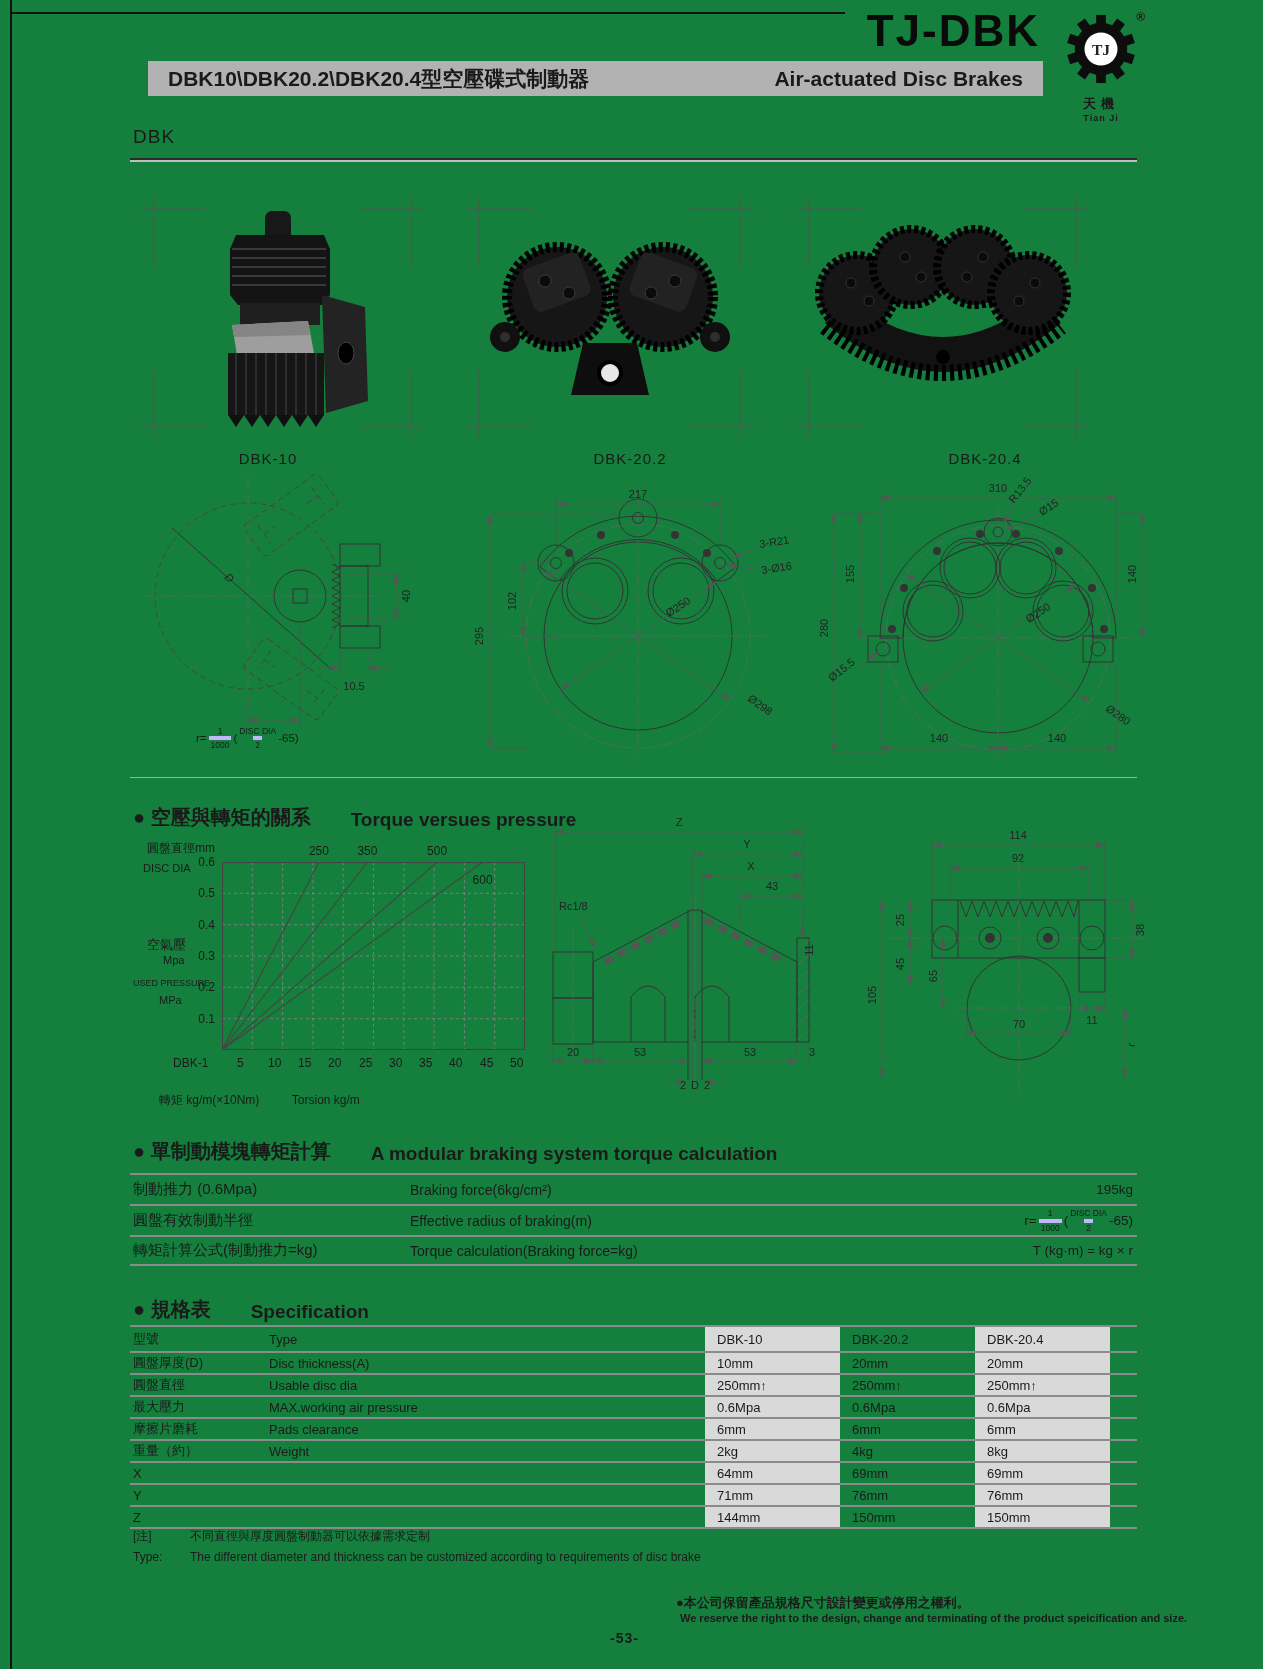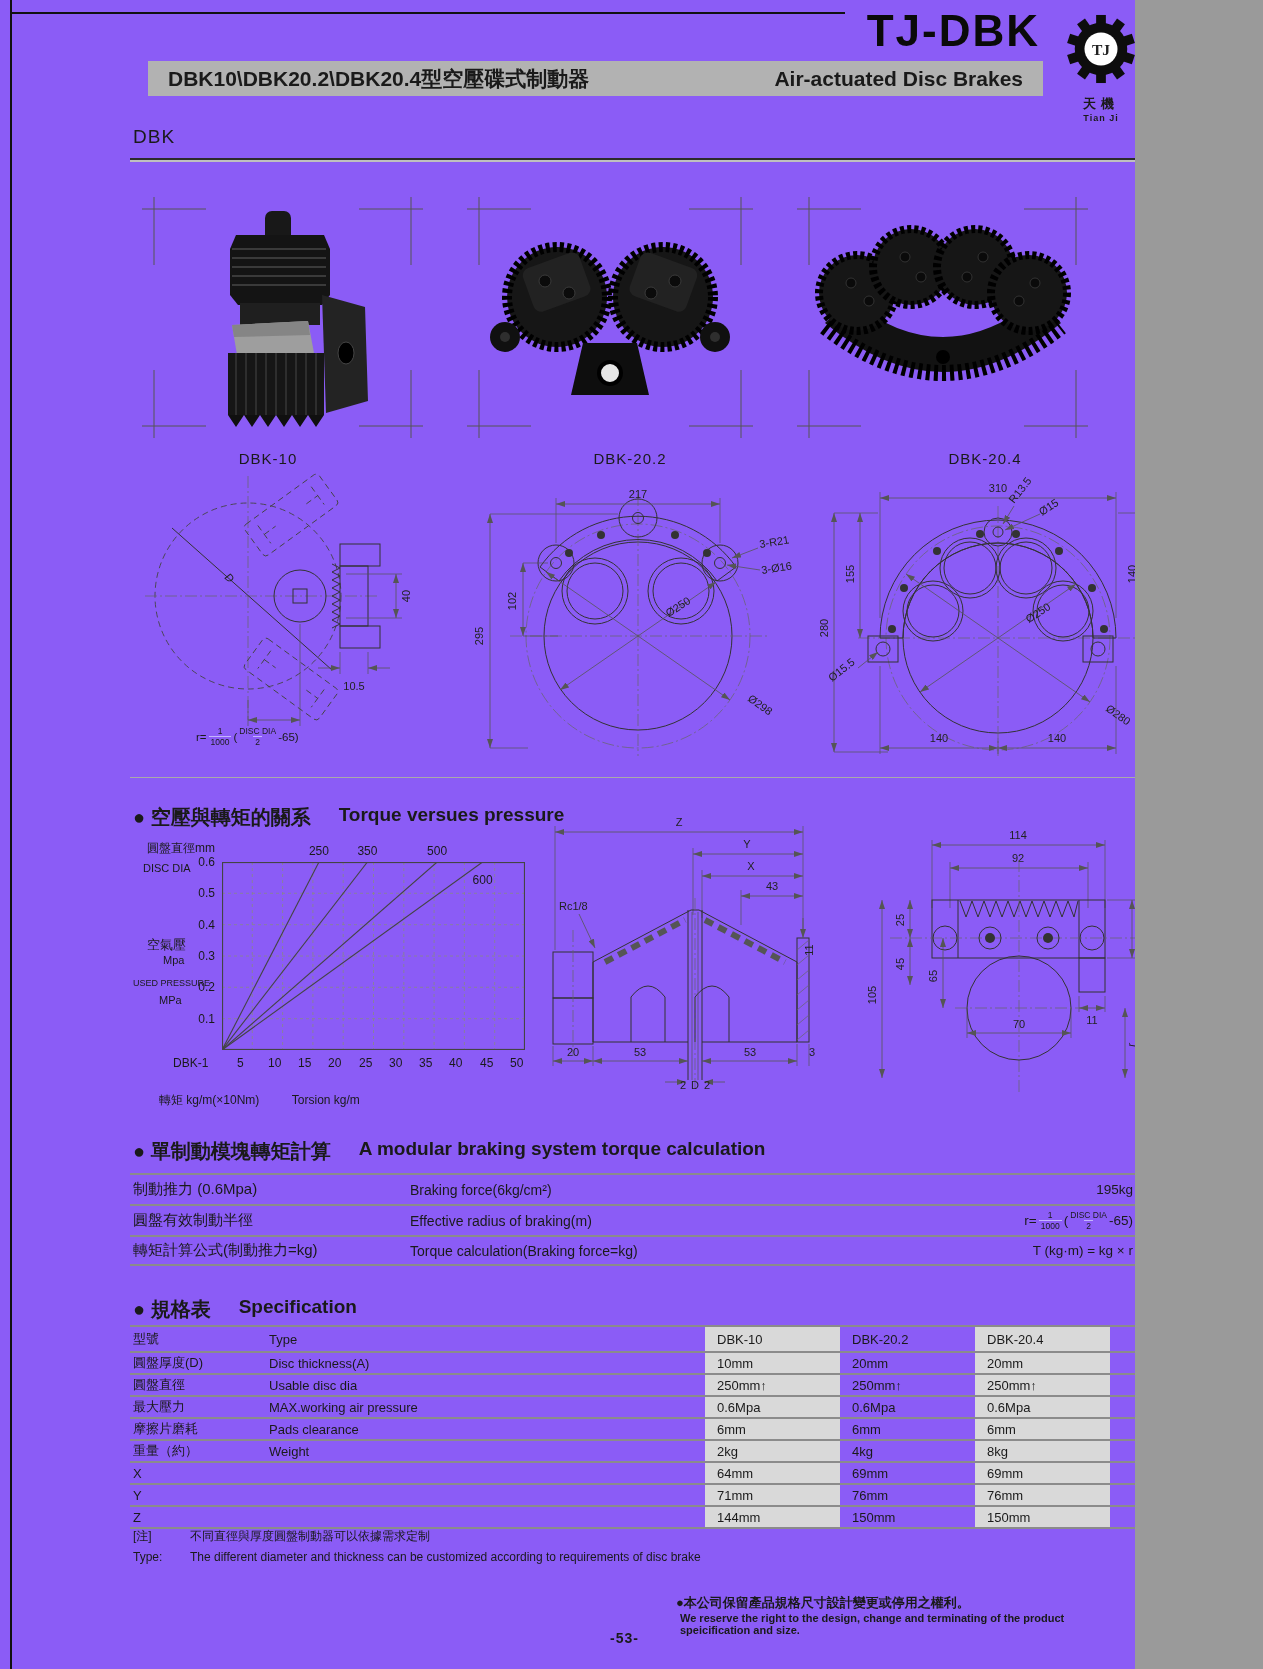--- a/index.html
+++ b/index.html
@@ -1,49 +1,49 @@
 <!DOCTYPE html>
 <html><head>
 <meta charset="utf-8">
 <style>
 *{margin:0;padding:0;box-sizing:border-box}
 html,body{background:#9a9a9a}
 body{font-family:"Liberation Sans","DejaVu Sans",sans-serif;color:#1a1a1a}
-.page{position:relative;width:1135px;height:1669px;background:#8b5cf6;overflow:hidden}
+.page{position:relative;width:1263px;height:1669px;background:#15803d;overflow:hidden}
 .abs{position:absolute}
 .vline{width:2px;background:#111}
 .hline{height:2px;background:#111}
 .title{font-size:44px;font-weight:bold;letter-spacing:2px;text-align:right;color:#0a0a0a}
 .graybar{background:#b2b2b2;display:flex;align-items:center;justify-content:space-between;padding:0 20px}
 .graybar .zh{font-size:21px;font-weight:bold}
 .graybar .en{font-size:21px;font-weight:bold}
 .logo{display:flex;flex-direction:column;align-items:center;width:92px}
 .logo .reg{position:absolute;right:2px;top:-4px;font-size:12px;font-weight:bold}
 .logo .zh{font-size:13px;font-weight:bold;letter-spacing:5px;margin-top:11px}
 .logo .en{font-size:9px;font-weight:bold;letter-spacing:1px}
 .dbklabel{font-size:19px;font-weight:normal;letter-spacing:1px}
 .rule{background:#2b2b2b;height:2px;box-shadow:0 2px 0 #bfbfbf}
 .caption{font-size:15px;letter-spacing:1px;text-align:center}
 .sephair{height:1px;background:#aaa}
-.sechead{display:flex;align-items:flex-start;gap:28px}
+.sechead{display:flex;align-items:flex-end;gap:40px}
 .sechead .zh{font-size:20px;font-weight:bold}
 .sechead .en{font-size:19px;font-weight:bold}
 svg text{font-family:"Liberation Sans","DejaVu Sans",sans-serif;font-size:11px;fill:#222}
 .ln{stroke:#333;stroke-width:1;fill:none}
 .cl{stroke:#666;stroke-width:0.7;fill:none;stroke-dasharray:12 3 2 3}
 .dash{stroke:#444;stroke-width:0.9;fill:none;stroke-dasharray:6 4}
 .ext{stroke:#555;stroke-width:0.7}
 .dim{stroke:#555;stroke-width:0.8;fill:none}
 .serieslabel{font-size:12px;width:28px;text-align:center}
 .ytick{font-size:12px;width:30px;text-align:right}
 .xtick{font-size:12px;width:30px;text-align:left}
 .chlbl{font-size:12px}
 .formula{display:inline-flex;align-items:center;gap:2px;font-size:11.5px;white-space:nowrap}
 .frac{display:inline-flex;flex-direction:column;align-items:center;font-size:8.5px;line-height:1.2}
-.frac .d{border-top:1px solid #c4b5fd;padding:0 2px}
+.frac .d{border-top:4px solid #c4b5fd;padding:0 2px}
 .ttable{width:1007px}
 .trow{display:flex;align-items:center;height:31px;border-top:2px solid #8b8b8b}
 .trow:last-child{border-bottom:2px solid #8b8b8b}
 .tzh{width:280px;font-size:15px;padding-left:3px}
 .ten{flex:1;font-size:14px}
 .tval{font-size:13.5px;text-align:right;padding-right:4px}
 .stable{width:1007px;border-bottom:2px solid #8b8b8b}
 .srow{display:flex;border-top:2px solid #8b8b8b}
 .srow>div{display:flex;align-items:center;height:20px;font-size:13px}
 .srow.head>div{height:24px}

